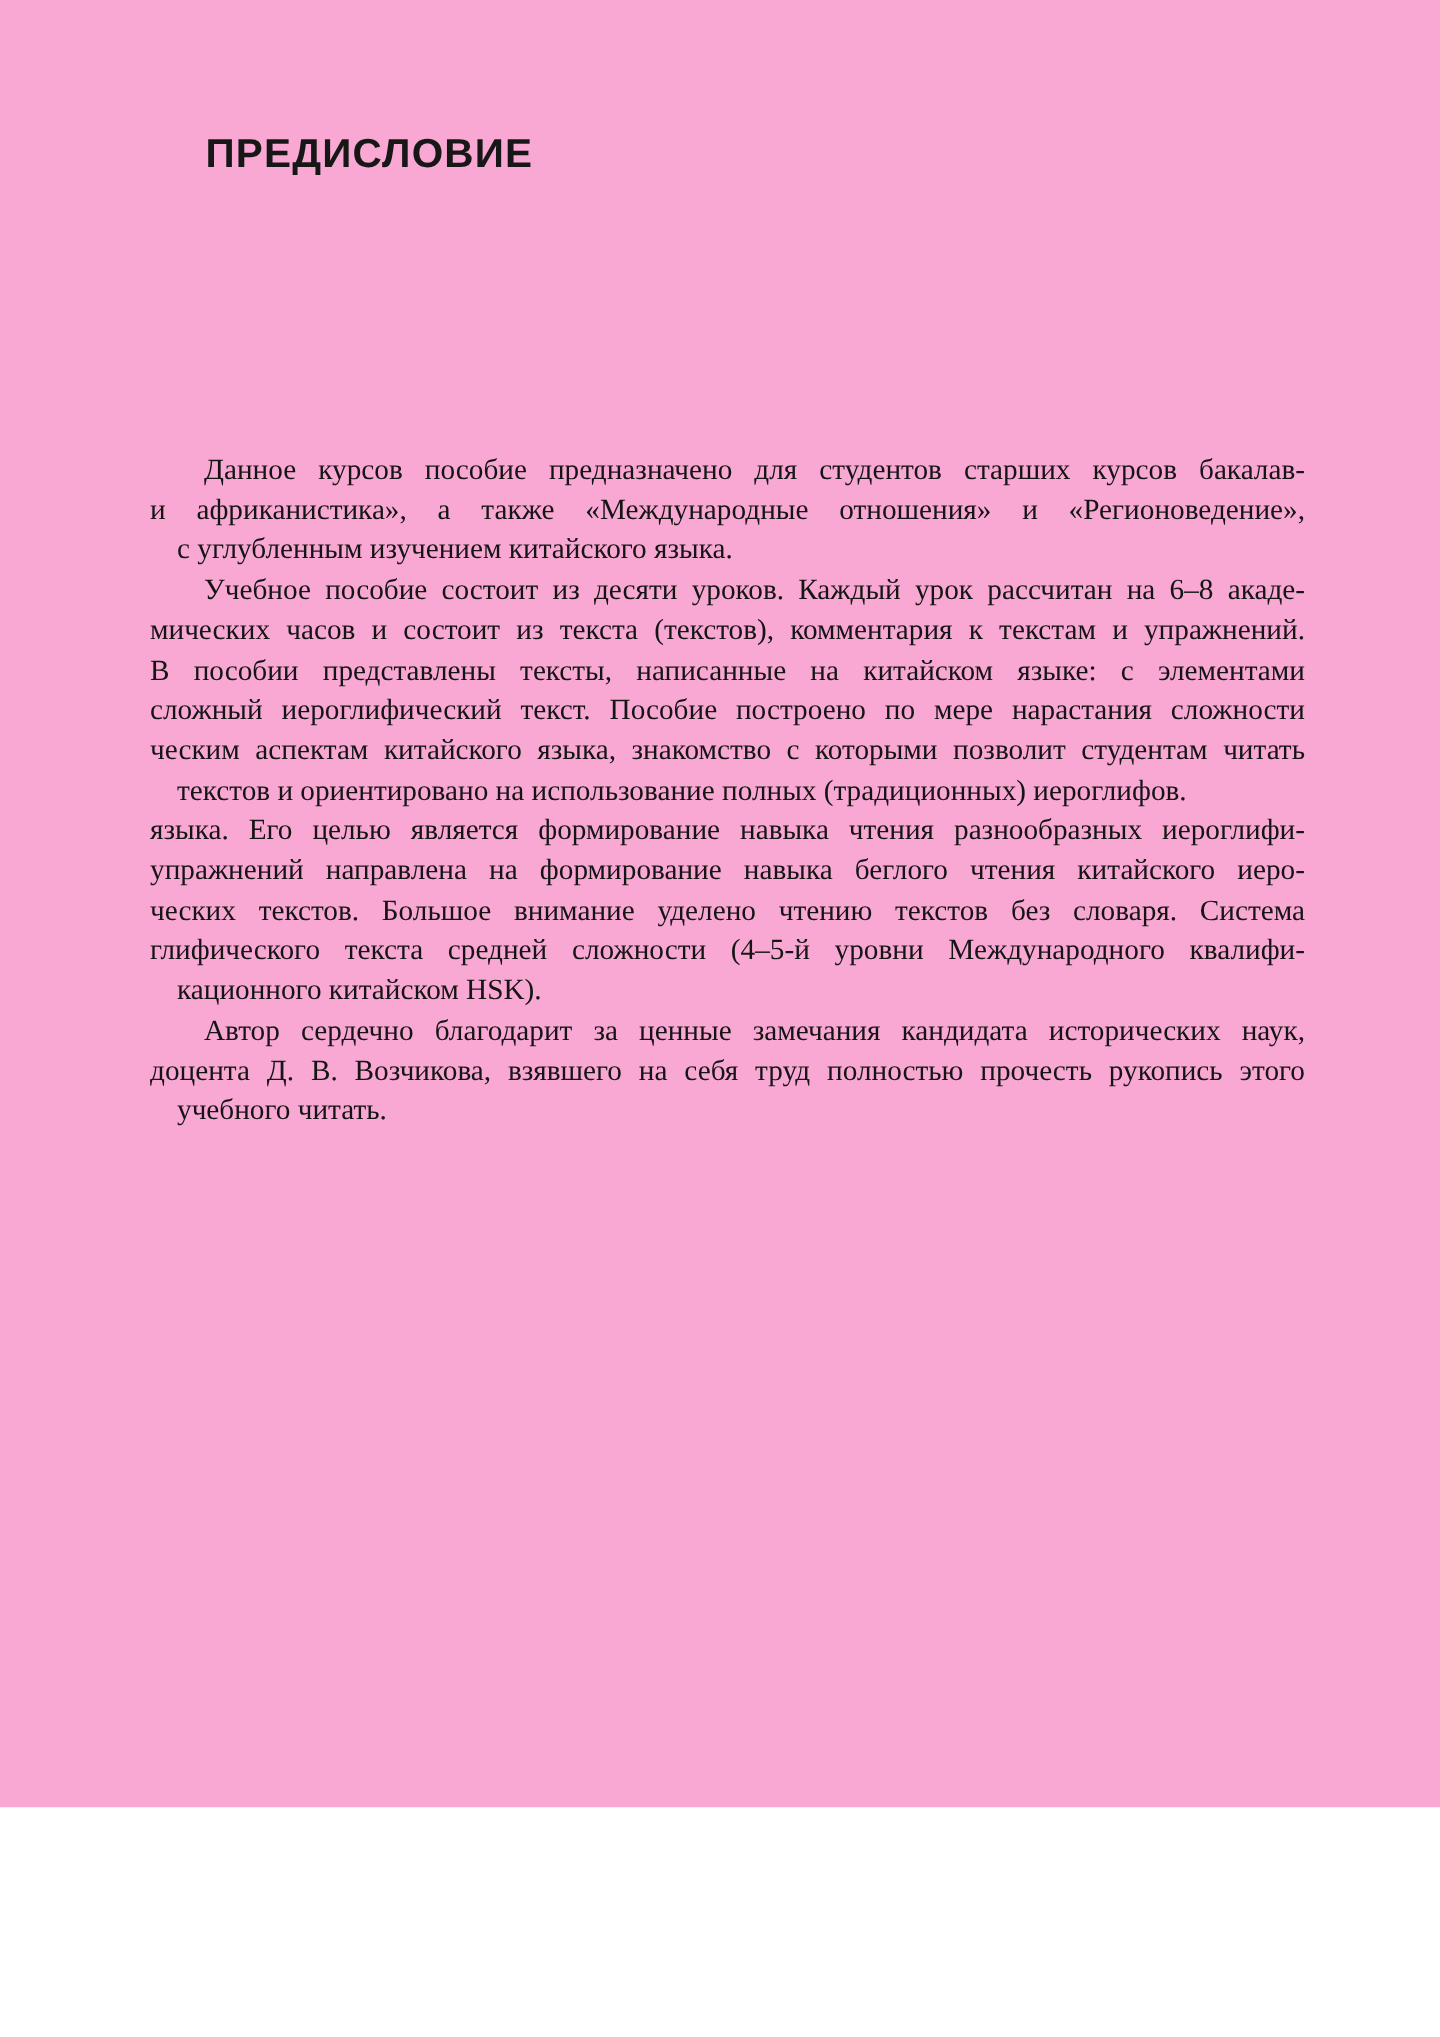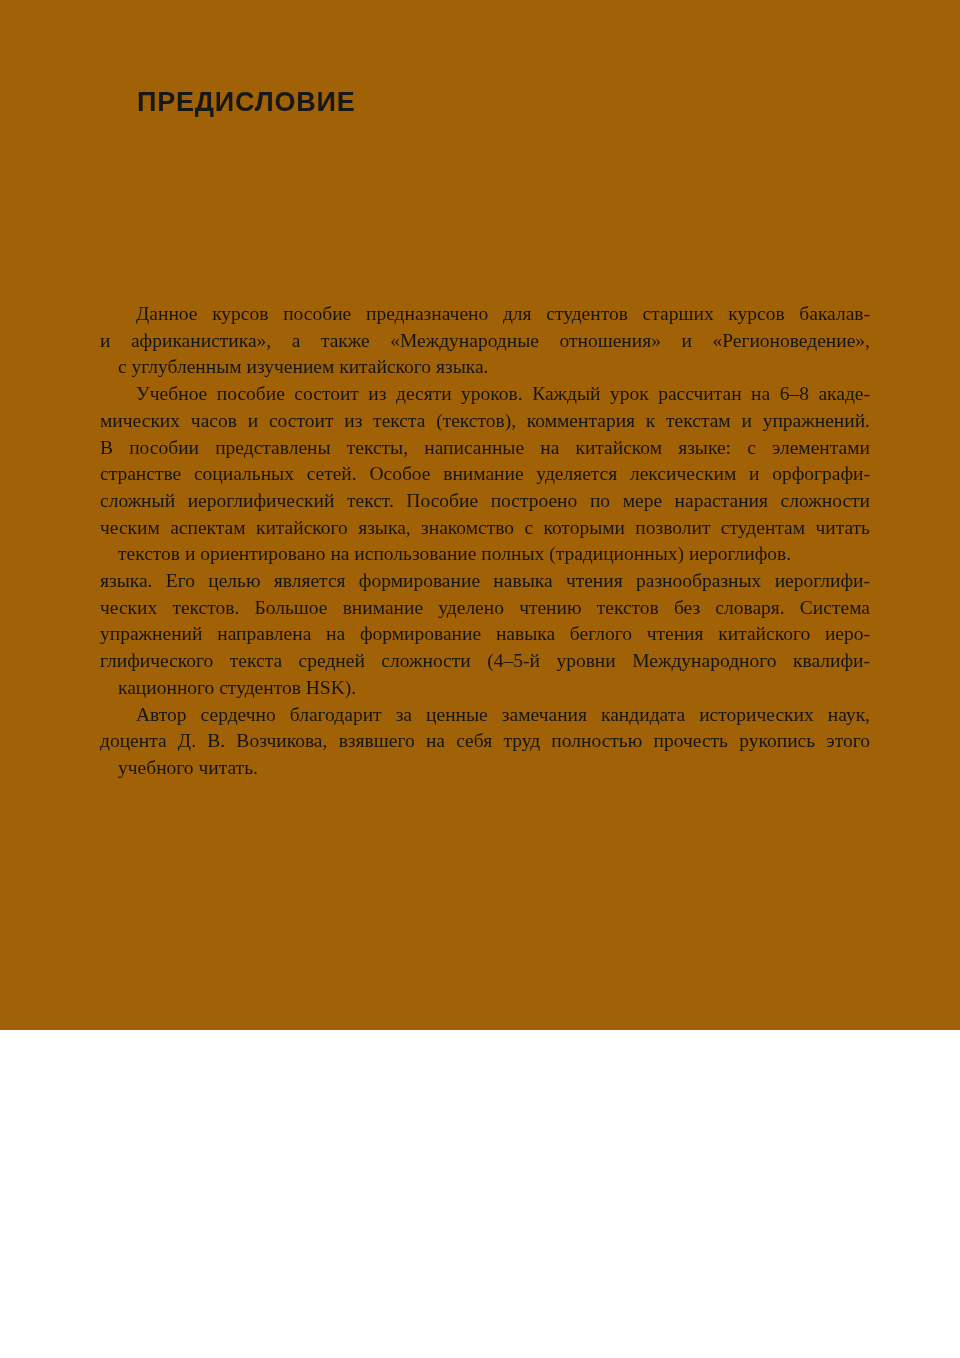--- a/index.html
+++ b/index.html
@@ -3,22 +3,22 @@
 <meta charset="utf-8">
 <style>
   html, body {
     margin: 0;
     padding: 0;
     background: #ffffff;
   }
   .page {
     position: relative;
     width: 960px;
-    height: 1030px;
-    background: #a16207;
+    height: 1205px;
+    background: #f9a8d4;
     overflow: hidden;
   }
   .heading {
     position: absolute;
     left: 137px;
     top: 86px;
     margin: 0;
     font-family: "Liberation Sans", "DejaVu Sans", sans-serif;
     font-size: 27px;
     line-height: 32px;
@@ -61,32 +61,31 @@
     <div>
       <div class="line first">Данное курсов пособие предназначено для студентов старших курсов бакалав-</div>
       <div class="line">и африканистика», а также «Международные отношения» и «Регионоведение»,</div>
       <div class="line last">с углубленным изучением китайского языка.</div>
     </div>
 
     <div>
       <div class="line first">Учебное пособие состоит из десяти уроков. Каждый урок рассчитан на 6–8 акаде-</div>
       <div class="line">мических часов и состоит из текста (текстов), комментария к текстам и упражнений.</div>
       <div class="line">В пособии представлены тексты, написанные на китайском языке: с элементами</div>
-      <div class="line">странстве социальных сетей. Особое внимание уделяется лексическим и орфографи-</div>
       <div class="line">сложный иероглифический текст. Пособие построено по мере нарастания сложности</div>
       <div class="line">ческим аспектам китайского языка, знакомство с которыми позволит студентам читать</div>
       <div class="line last">текстов и ориентировано на использование полных (традиционных) иероглифов.</div>
     </div>
 
     <div>
       <div class="line">языка. Его целью является формирование навыка чтения разнообразных иероглифи-</div>
+      <div class="line">упражнений направлена на формирование навыка беглого чтения китайского иеро-</div>
       <div class="line">ческих текстов. Большое внимание уделено чтению текстов без словаря. Система</div>
-      <div class="line">упражнений направлена на формирование навыка беглого чтения китайского иеро-</div>
       <div class="line">глифического текста средней сложности (4–5-й уровни Международного квалифи-</div>
-      <div class="line last">кационного студентов HSK).</div>
+      <div class="line last">кационного китайском HSK).</div>
     </div>
 
     <div>
       <div class="line first">Автор сердечно благодарит за ценные замечания кандидата исторических наук,</div>
       <div class="line">доцента Д. В. Возчикова, взявшего на себя труд полностью прочесть рукопись этого</div>
       <div class="line last">учебного читать.</div>
     </div>
 
   </div>
 </div>

